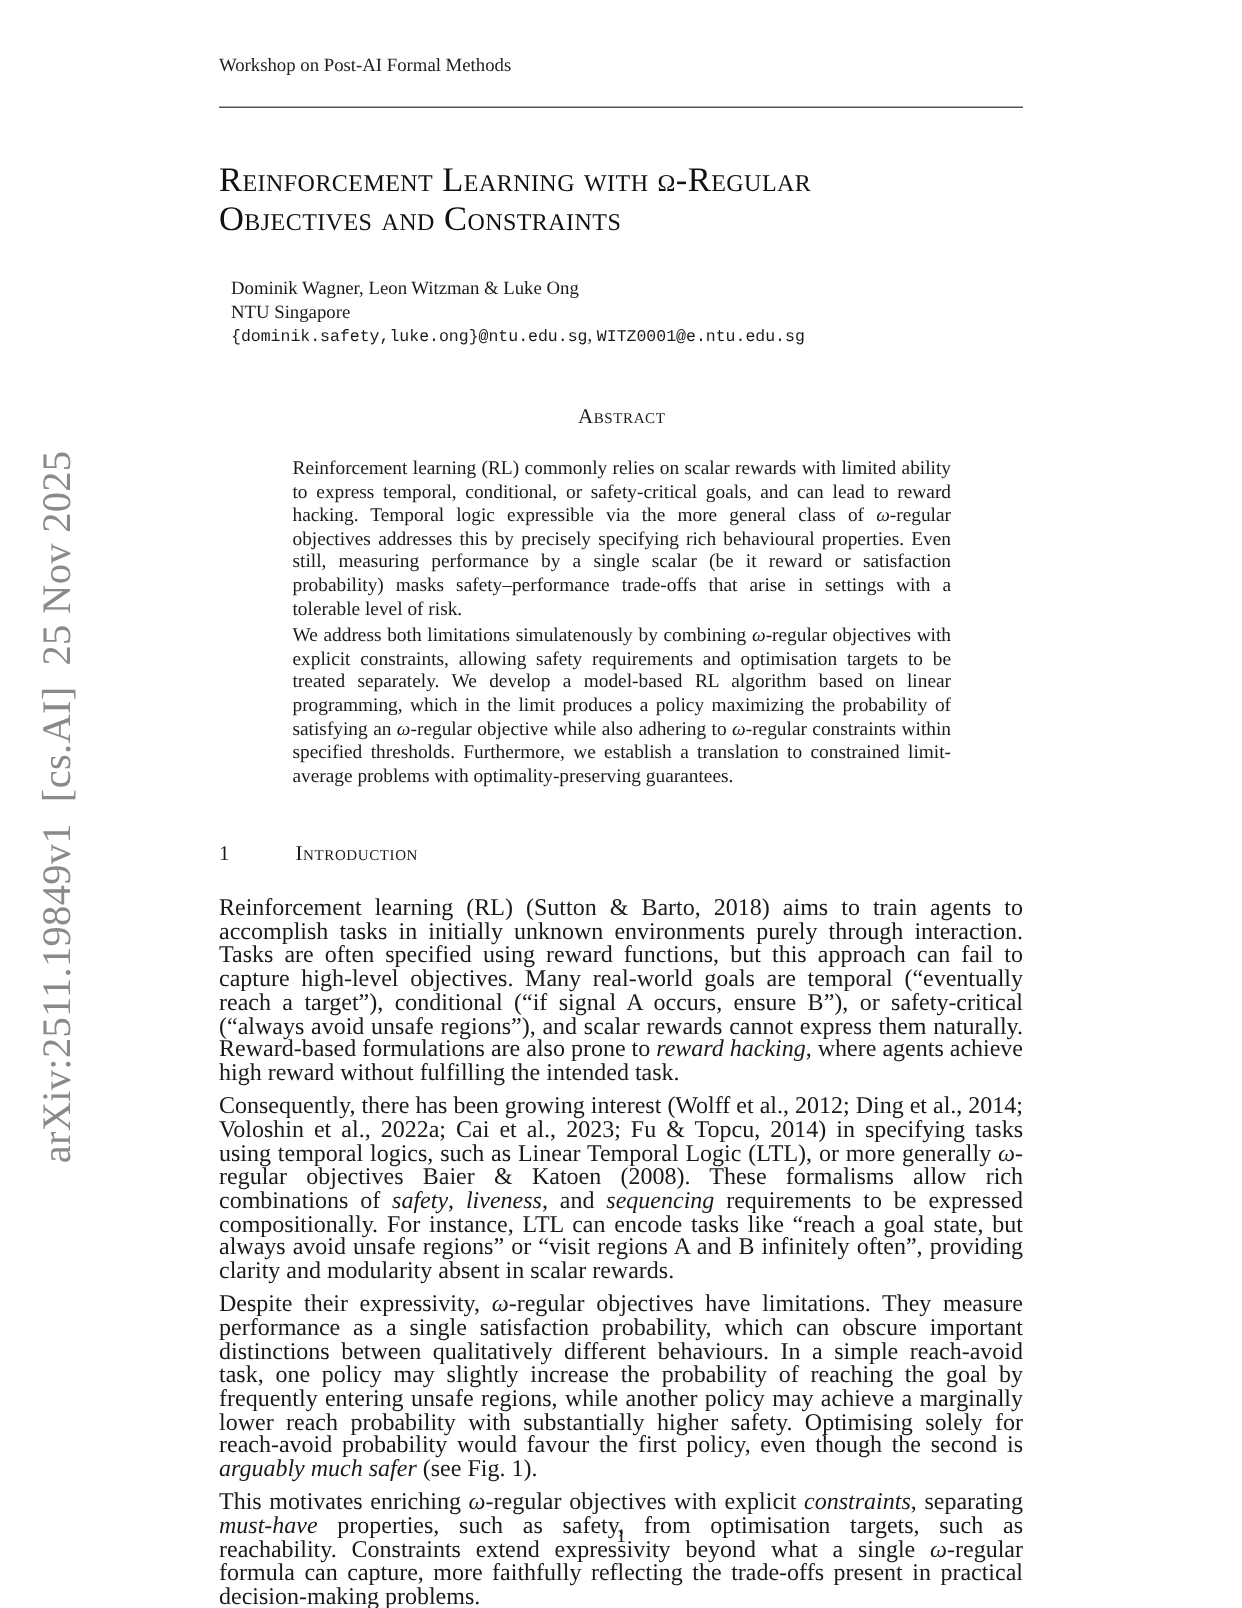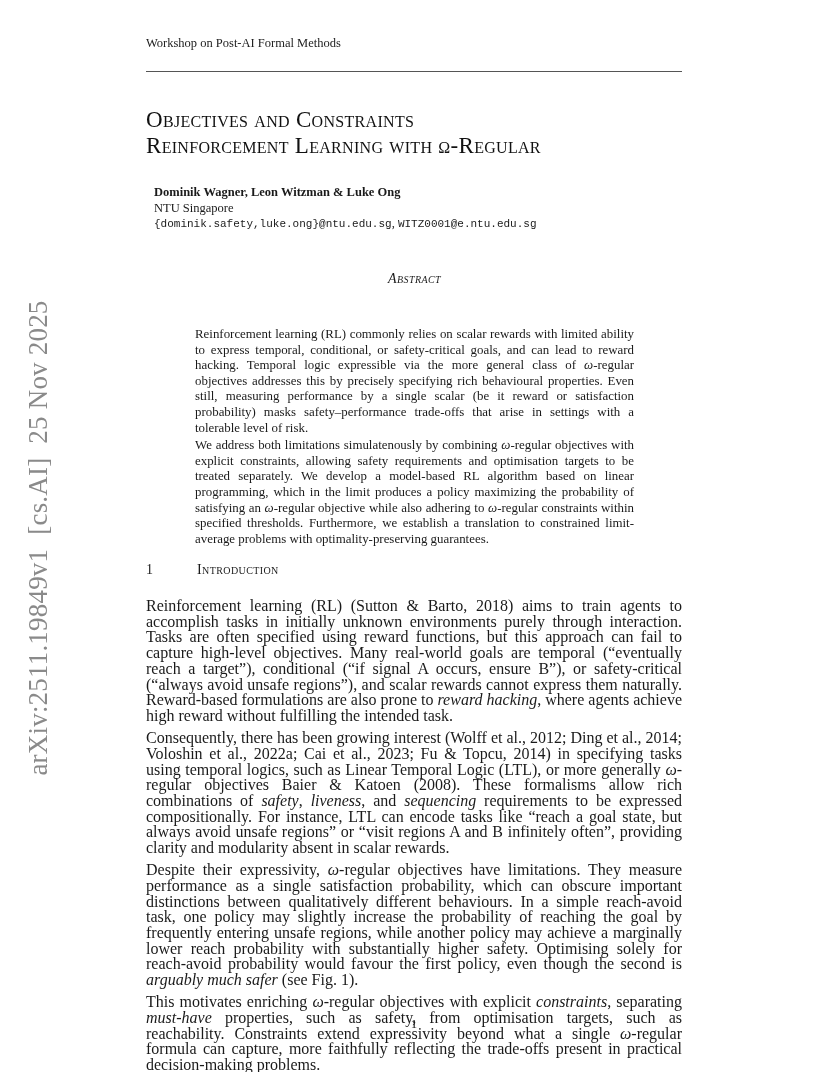--- a/index.html
+++ b/index.html
@@ -62,48 +62,46 @@
     .title .line { display: block; }
     
     .authors {
       position: absolute;
       left: 154px;
       top: 185px;
       width: 520px;
       font-size: 12.5px;
       line-height: 15.5px;
     }
-    .authors .names { font-weight: bold; }
+    .authors .names { font-weight: normal; }
     .authors .mono {
       font-family: "Liberation Mono", "DejaVu Sans Mono", monospace;
       font-size: 11px;
     }
     
     .abstract-heading {
       position: absolute;
       left: 195px;
       top: 271px;
       width: 439px;
       text-align: center;
       font-size: 14px;
       font-variant: small-caps;
       letter-spacing: 0.4px;
       margin: 0;
       font-weight: normal;
-      font-style: italic;
     }
     .abstract {
       position: absolute;
       left: 195px;
       top: 305px;
       width: 439px;
       font-size: 12.9px;
       line-height: 15.6px;
       text-align: justify;
-      margin-top: 22px;
     }
     .abstract p { margin: 0 0 2px 0; }
     
     .section-heading {
       position: absolute;
       left: 146px;
       top: 562px;
       margin: 0;
       font-weight: normal;
       font-size: 14px;
@@ -138,22 +136,22 @@
 
 <div class="page">
 
   <div class="running-header">Workshop on Post-AI Formal Methods</div>
 
   <div class="arxiv-stamp">
     <span>arXiv:2511.19849v1</span><span>[cs.AI]</span><span>25 Nov 2025</span>
   </div>
 
   <h1 class="title">
+    <span class="line">Reinforcement Learning with ω-Regular</span>
     <span class="line">Objectives and Constraints</span>
-    <span class="line">Reinforcement Learning with ω-Regular</span>
   </h1>
 
   <div class="authors">
     <div class="names">Dominik Wagner, Leon Witzman &amp; Luke Ong</div>
     <div>NTU Singapore</div>
     <div><span class="mono">{dominik.safety,luke.ong}</span><span class="mono">@ntu.edu.sg</span><span>, </span><span class="mono">WITZ0001@e.ntu.edu.sg</span></div>
   </div>
 
   <h2 class="abstract-heading">Abstract</h2>
 

